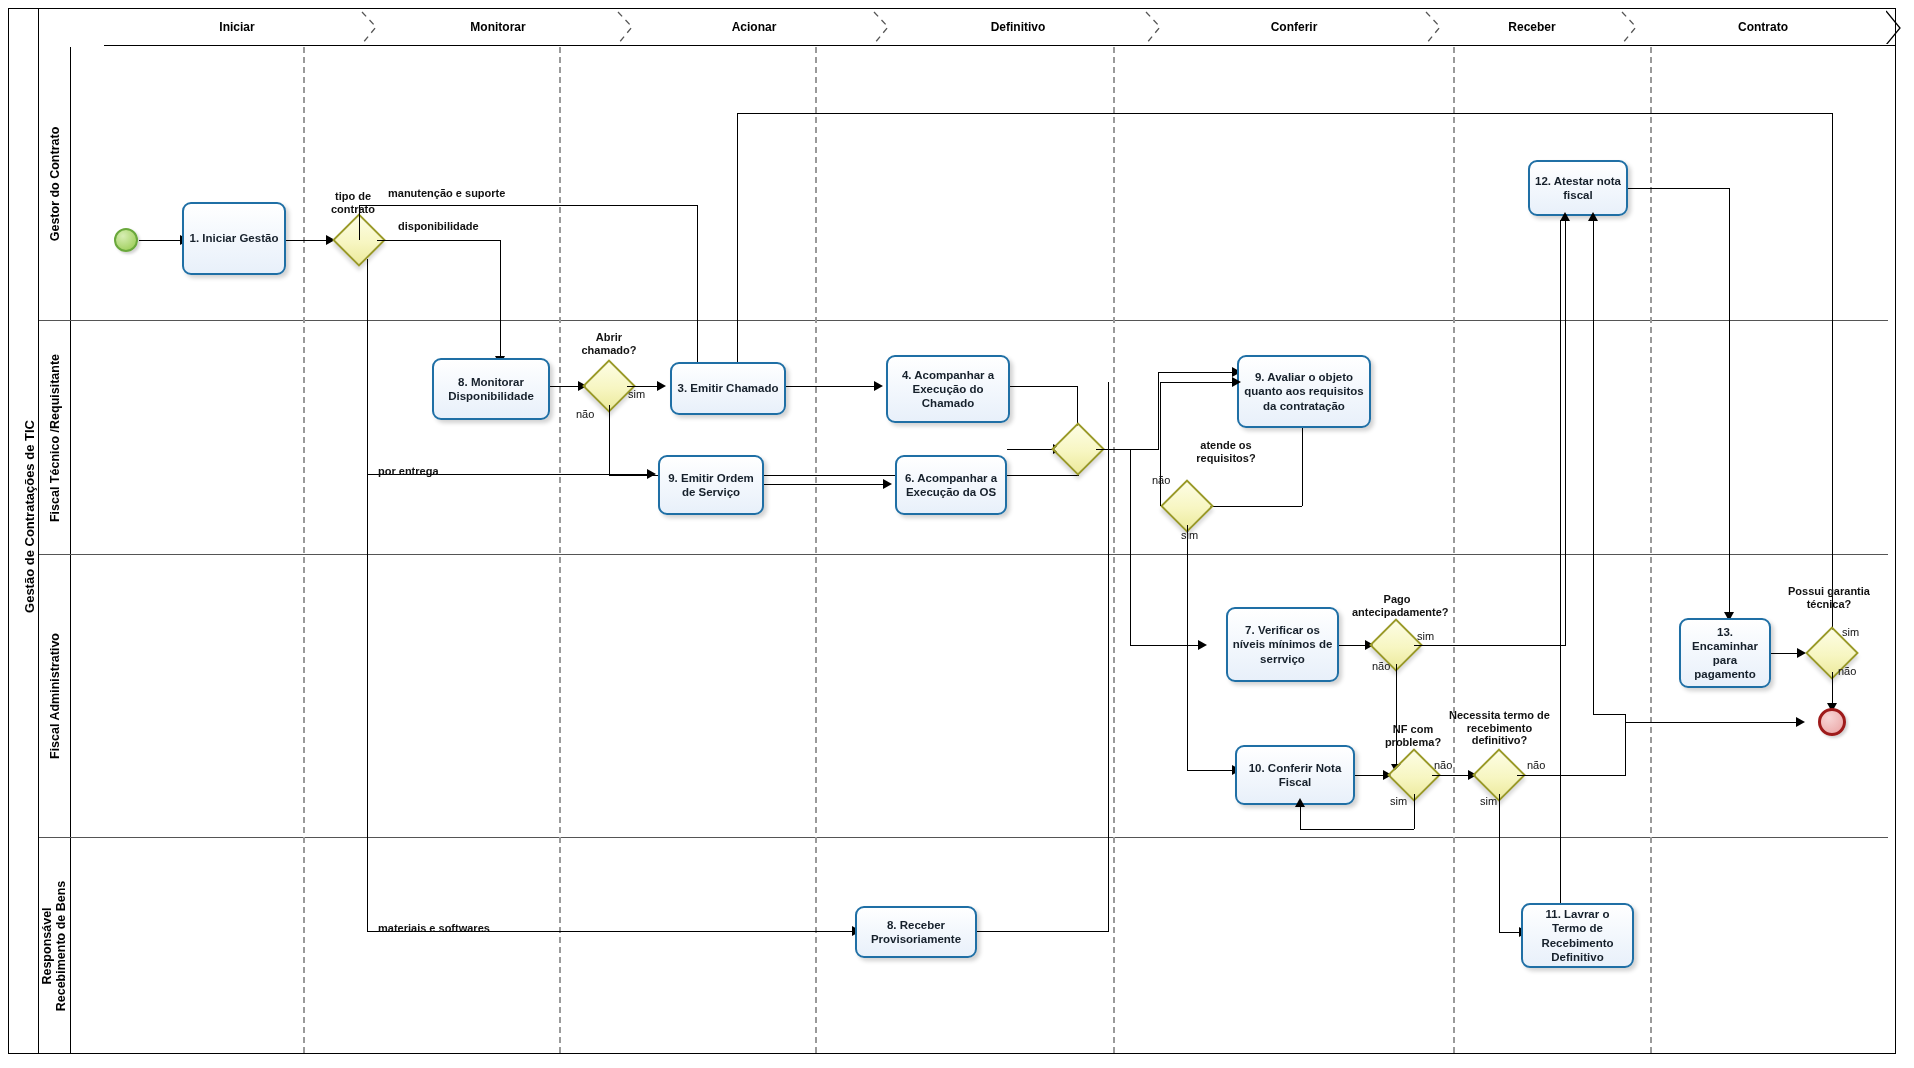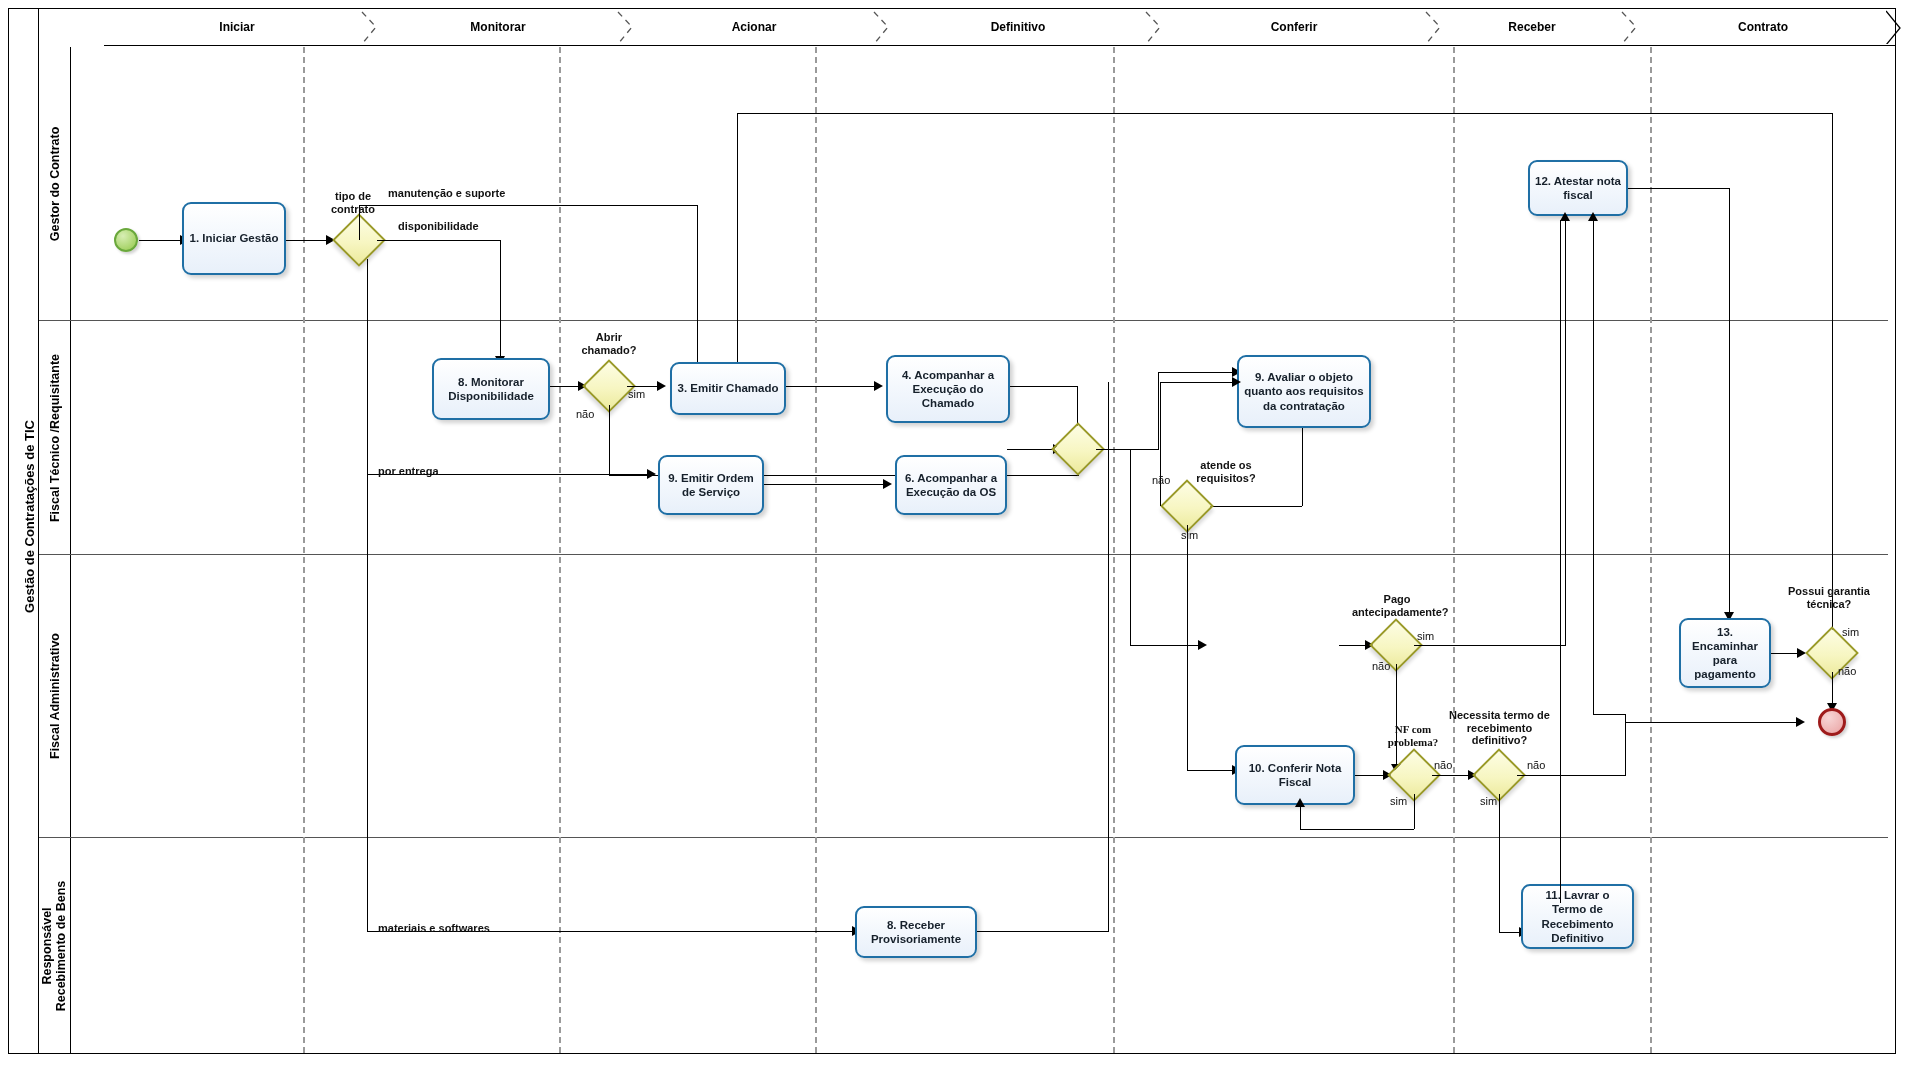--- a/index.html
+++ b/index.html
@@ -227,54 +227,55 @@
   <div class="fh" style="left:1130px;top:645px;width:70px;"></div>
   <div class="ar ar-r" style="left:1198px;top:640px;"></div>
 
   <div class="task" style="left:1237px;top:355px;width:134px;height:73px;">9. Avaliar  o objeto quanto aos requisitos da contratação</div>
 
   <div class="fv" style="left:1302px;top:428px;height:78px;"></div>
   <div class="fh" style="left:1197px;top:506px;width:105px;"></div>
   <div class="ar ar-l" style="left:1190px;top:501px;"></div>
 
   <div class="gw" style="left:1168px;top:487px;"></div>
-  <div class="flabel bold ctr" style="left:1188px;top:459px;width:76px;">atende os requisitos?</div>
+  <div class="flabel bold ctr" style="left:1188px;top:439px;width:76px;">atende os requisitos?</div>
 
   <div class="fh" style="left:1160px;top:506px;width:0px;"></div>
   <div class="fv" style="left:1160px;top:382px;height:124px;"></div>
   <div class="fh" style="left:1160px;top:382px;width:74px;"></div>
   <div class="ar ar-r" style="left:1232px;top:377px;"></div>
   <div class="flabel" style="left:1152px;top:474px;">não</div>
 
   <div class="fv" style="left:1187px;top:525px;height:245px;"></div>
   <div class="fh" style="left:1187px;top:770px;width:47px;"></div>
   <div class="ar ar-r" style="left:1232px;top:765px;"></div>
   <div class="flabel" style="left:1181px;top:529px;">sim</div>
 
+  <div class="task" style="left:1226px;top:607px;width:113px;height:75px;">7. Verificar os níveis mínimos de serrviço</div>
 
   <div class="fh" style="left:1339px;top:645px;width:28px;"></div>
   <div class="ar ar-r" style="left:1365px;top:640px;"></div>
   <div class="gw" style="left:1377px;top:626px;"></div>
   <div class="flabel bold ctr" style="left:1352px;top:593px;width:90px;">Pago antecipadamente?</div>
 
   <div class="fh" style="left:1414px;top:645px;width:152px;"></div>
   <div class="fv" style="left:1565px;top:220px;height:425px;"></div>
   <div class="ar ar-u" style="left:1560px;top:212px;"></div>
   <div class="flabel" style="left:1417px;top:630px;">sim</div>
 
   <div class="fv" style="left:1396px;top:664px;height:106px;"></div>
   <div class="ar ar-d" style="left:1391px;top:764px;"></div>
   <div class="flabel" style="left:1372px;top:660px;">não</div>
 
   <div class="task" style="left:1235px;top:745px;width:120px;height:60px;">10. Conferir Nota Fiscal</div>
 
   <div class="fh" style="left:1355px;top:775px;width:30px;"></div>
   <div class="ar ar-r" style="left:1383px;top:770px;"></div>
   <div class="gw" style="left:1395px;top:756px;"></div>
-  <div class="flabel bold ctr" style="left:1372px;top:723px;width:82px;font-family:Liberation Serif, serif;">NF com problema?</div>
+  <div class="flabel bold ctr" style="left:1372px;top:723px;width:82px;">NF com problema?</div>
 
   <div class="fv" style="left:1414px;top:794px;height:35px;"></div>
   <div class="fh" style="left:1300px;top:829px;width:114px;"></div>
   <div class="fv" style="left:1300px;top:805px;height:24px;"></div>
   <div class="ar ar-u" style="left:1295px;top:798px;"></div>
   <div class="flabel" style="left:1390px;top:795px;">sim</div>
 
   <div class="fh" style="left:1432px;top:775px;width:38px;"></div>
   <div class="ar ar-r" style="left:1468px;top:770px;"></div>
   <div class="flabel" style="left:1434px;top:759px;">não</div>
@@ -309,18 +310,18 @@
   <div class="end-ev" style="left:1818px;top:708px;"></div>
 
   <div class="fh" style="left:1626px;top:722px;width:172px;"></div>
   <div class="ar ar-r" style="left:1796px;top:717px;"></div>
 
   <div class="task" style="left:855px;top:906px;width:122px;height:52px;">8. Receber Provisoriamente</div>
 
   <div class="fh" style="left:977px;top:931px;width:132px;"></div>
   <div class="fv" style="left:1108px;top:382px;height:549px;"></div>
 
-  <div class="task" style="left:1521px;top:884px;width:113px;height:65px;">11. Lavrar o Termo de Recebimento Definitivo</div>
+  <div class="task" style="left:1521px;top:903px;width:113px;height:65px;">11. Lavrar o Termo de Recebimento Definitivo</div>
 
   <div class="fh" style="left:1634px;top:935px;width:0px;"></div>
   <div class="fv" style="left:1560px;top:220px;height:683px;"></div>
 
 </div>
 
 </body></html>

